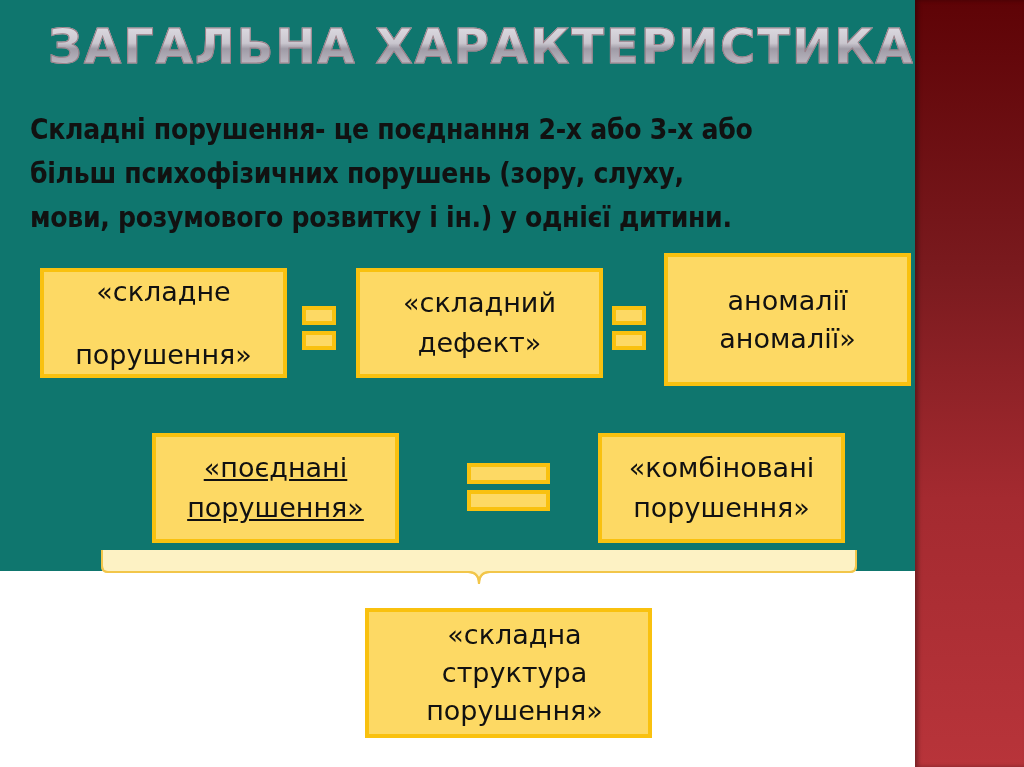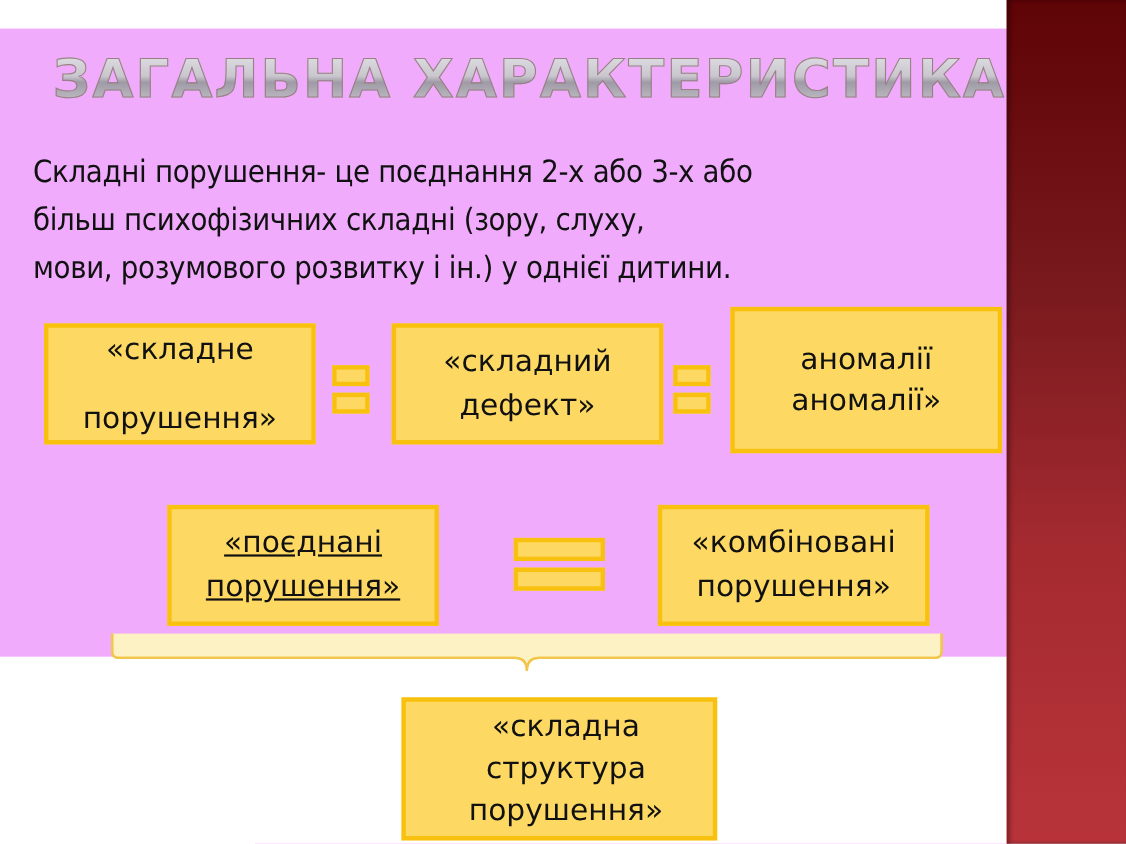--- a/index.html
+++ b/index.html
@@ -1,21 +1,21 @@
 <!DOCTYPE html>
 <html><head>
   <meta charset="utf-8">
   <style>
     html, body { margin: 0; padding: 0; }
     body {
       width: 1024px; height: 767px; position: relative; overflow: hidden;
       background: #ffffff;
       font-family: "DejaVu Sans", sans-serif;
     }
-    .slide { position: absolute; left: 0; top: 0; width: 916px; height: 571px; background: #f0abfc; margin-top: 26px; }
+    .slide { position: absolute; left: 0; top: 0; width: 916px; height: 571px; background: #0f766e; }
     .side-panel {
       position: absolute; left: 915px; top: 0; width: 109px; height: 767px;
       background: linear-gradient(to bottom, #5e0306 0%, #7a1a1e 35%, #a42a30 65%, #b8343a 100%);
       box-shadow: inset 3px 0 4px rgba(0,0,0,0.35);
     }
     .title {
       position: absolute; left: 48px; top: 18px;
       font-size: 48px; font-weight: bold; letter-spacing: 2px;
       color: #c4c0c8;
       background: linear-gradient(to bottom, #e6e4ea 0%, #c9c6ce 45%, #9f9ba6 55%, #cfccd4 100%);
@@ -23,21 +23,21 @@
       -webkit-text-fill-color: transparent;
       -webkit-text-stroke: 1px #9b7f88;
       white-space: nowrap;
     }
     .body-text {
       position: absolute; left: 30px; top: 108px; width: 880px;
       font-size: 28px; line-height: 44px; color: #111;
       font-family: "DejaVu Sans Condensed", "DejaVu Sans", sans-serif;
       letter-spacing: -0.3px;
     }
-    .body-text div { white-space: nowrap; }
+    .body-text div { white-space: nowrap; font-weight: bold; }
     .box {
       position: absolute; box-sizing: border-box;
       background: #fdd964; border: 4px solid #f9c10f;
       display: flex; flex-direction: column; align-items: center; justify-content: center;
       font-size: 27px; line-height: 40px; color: #111; text-align: center;
     }
     .eq {
       position: absolute; display: flex; flex-direction: column; gap: 6px;
     }
     .eq span {
@@ -49,21 +49,21 @@
     }
   </style>
 </head>
 <body>
 
 <div class="slide">
   <div class="title">ЗАГАЛЬНА ХАРАКТЕРИСТИКА</div>
 
   <div class="body-text">
     <div>Складні порушення- це поєднання 2-х або 3-х або</div>
-    <div>більш психофізичних складні (зору, слуху,</div>
+    <div>більш психофізичних порушень (зору, слуху,</div>
     <div>мови, розумового розвитку і ін.) у однієї дитини.</div>
   </div>
 
   <div class="box" style="left:40px; top:268px; width:247px; height:110px;gap:23px;">
     <div>«складне</div>
     <div>порушення»</div>
   </div>
   <div class="eq" style="left:302px; top:306px;">
     <span style="width:34px; height:19px;"></span>
     <span style="width:34px; height:19px;"></span>

